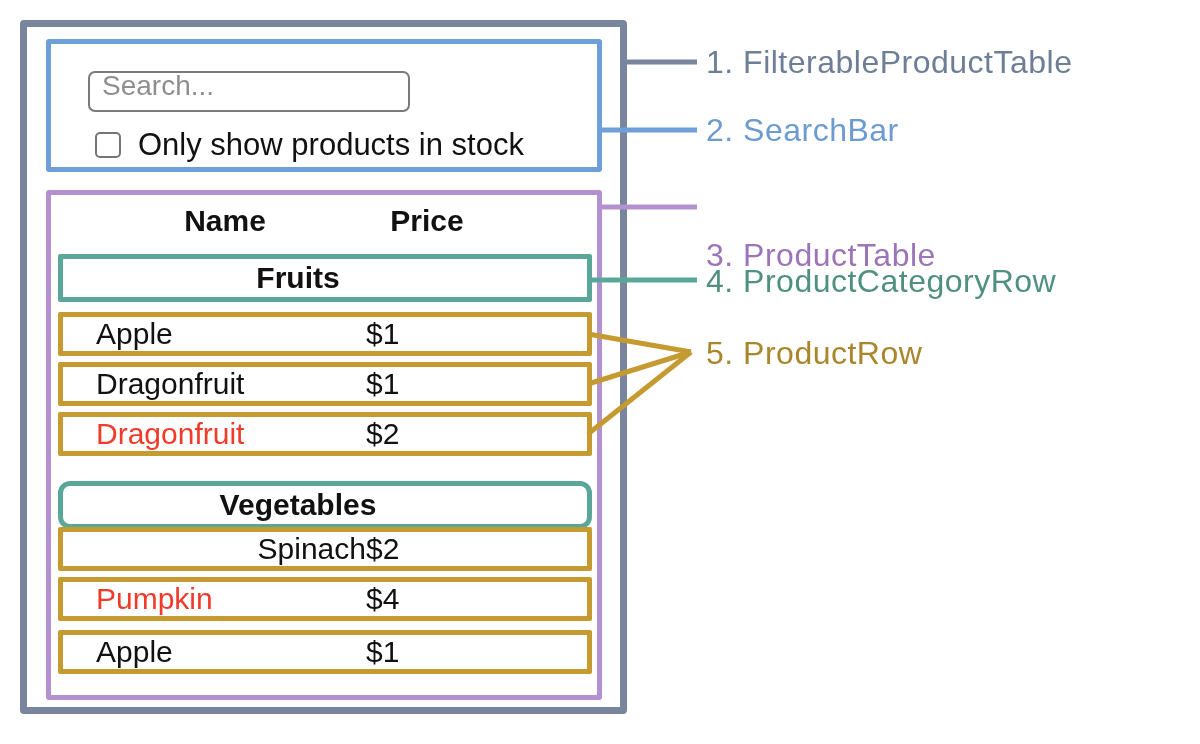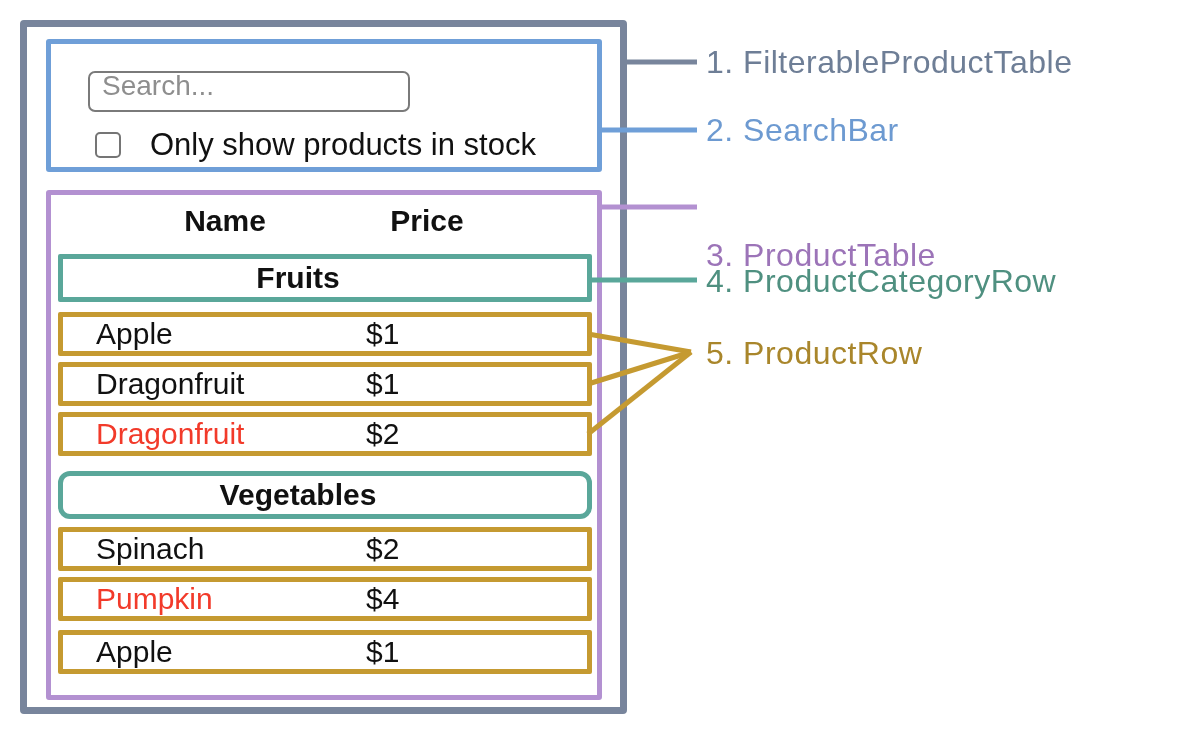--- a/index.html
+++ b/index.html
@@ -15,21 +15,21 @@
 
   
   .searchbar-box { left:19px; top:12px; width:556px; height:133px;
                    border:5px solid #6f9fd8; border-radius:3px; }
   .search-input { position:absolute; left:37px; top:27px; width:322px; height:41px;
                   box-sizing:border-box; border:2px solid #7a7a7a; border-radius:7px;
                   font-family:"Liberation Sans",sans-serif; font-size:28px; color:#444;
                   padding:0 0 12px 12px; outline:none; background:#fff; }
   .search-input::placeholder { color:#8e8e8e; opacity:1; }
   .stock-row { position:absolute; left:44px; top:86px; height:30px;
-               display:flex; align-items:center;gap:12px; }
+               display:flex; align-items:center; }
   .checkbox { width:26px; height:26px; box-sizing:border-box; border:2px solid #757575;
               border-radius:5px; background:#fff; flex:0 0 auto; }
   .stock-label { margin-left:17px; font-size:31px; color:#111; white-space:nowrap; }
 
   
   .table-box { left:19px; top:163px; width:556px; height:510px;
                border:5px solid #b391d1; border-radius:3px; }
   .thead { position:absolute; left:0; top:0; width:546px; height:59px; }
   .th { position:absolute; top:26px; transform:translate(-50%,-50%);
         font-size:30px; font-weight:bold; color:#111; white-space:nowrap; }
@@ -44,22 +44,22 @@
                  border-radius:2px; display:flex; align-items:center; padding-left:33px; }
   .cell-name { font-size:30px; color:#111; width:270px; flex:0 0 auto; white-space:nowrap; }
   .cell-name.oos { color:#f23a2a; }
   .cell-price { font-size:30px; color:#111; white-space:nowrap; }
 
   
   .r-cat1  { position:absolute; top:59px; }
   .r-row1  { position:absolute; top:117px; }
   .r-row2  { position:absolute; top:167px; }
   .r-row3  { position:absolute; top:217px; }
-  .r-cat2  { position:absolute; top:276px;border-radius:12px; }
-  .r-row4  { position:absolute; top:332px; }
+  .r-cat2  { position:absolute; top:286px;border-radius:12px; }
+  .r-row4  { position:absolute; top:332px;text-align:right; }
   .r-row5  { position:absolute; top:382px; }
   .r-row6  { position:absolute; top:435px; }
 
   
   .connectors { position:absolute; left:0; top:0; width:1200px; height:744px;
                 pointer-events:none; z-index:5; }
 
   
   .legend-label { position:absolute; left:706px; transform:translateY(-50%);
                   font-size:32px; letter-spacing:0.5px; white-space:nowrap; z-index:6; }

